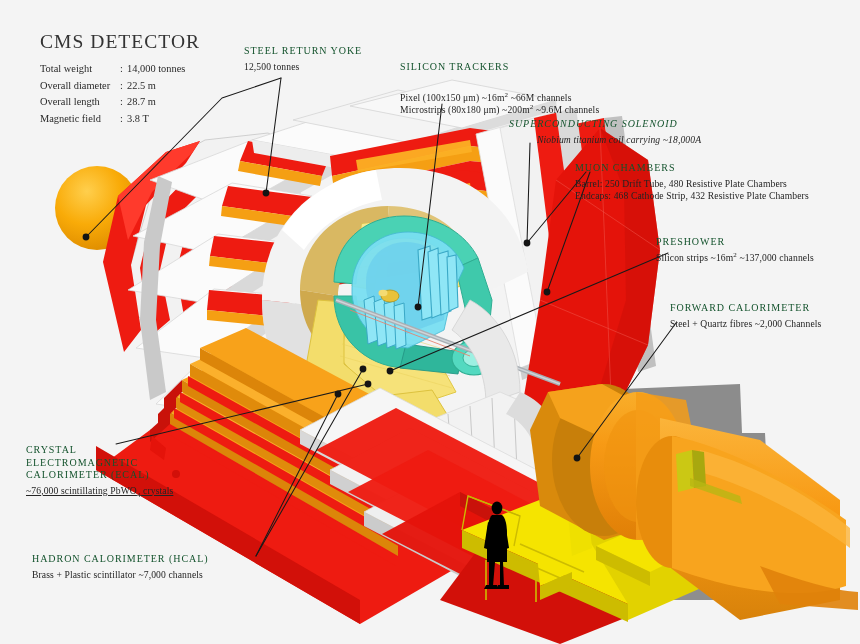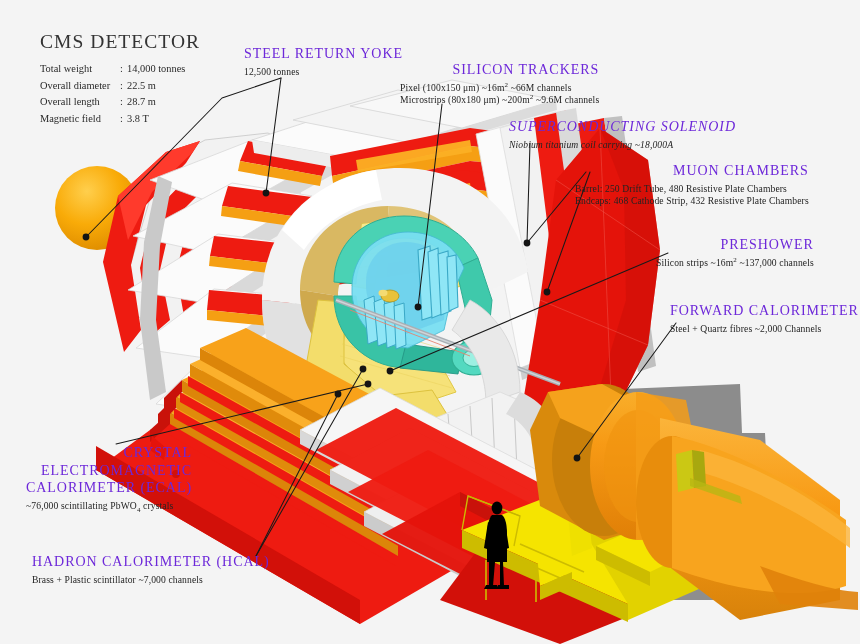--- a/index.html
+++ b/index.html
@@ -8,22 +8,22 @@
     background:#f4f4f4;
     font-family:"Liberation Serif","DejaVu Serif",serif;
     color:#2b2b2b;
     overflow:hidden;
     position:relative;
   }
   #stage{position:relative;width:860px;height:644px;}
   #art{position:absolute;left:0;top:0;width:860px;height:644px;}
   .lbl{position:absolute;}
   .h{
-    font-size:14px;letter-spacing:.95px;color:#6d28d9;
-    white-space:nowrap;line-height:1.25;text-align:right;
+    font-size:10px;letter-spacing:.95px;color:#14532d;
+    white-space:nowrap;line-height:1.25;
   }
   .sub{
     font-size:9.6px;letter-spacing:.12px;color:#242424;
     white-space:nowrap;line-height:1.32;
   }
   .sub sup{font-size:7px;vertical-align:super;line-height:0;}
   .sub sub{font-size:7px;vertical-align:sub;line-height:0;}
 
   
   #title-block{left:40px;top:31px;}
@@ -393,27 +393,27 @@
       </table>
   </div>
 
   <div class="lbl" style="left:244px;top:45px;">
     <div class="h">STEEL RETURN YOKE</div>
     <div class="sub" style="margin-top:3px;">12,500 tonnes</div>
   </div>
 
   <div class="lbl" style="left:400px;top:61px;">
     <div class="h">SILICON TRACKERS</div>
-    <div class="sub" style="margin-top:3px;"><span>Pixel (100x150 μm) ~16m</span><sup>2</sup><span> ~66M channels</span></div>
+    <div class="sub" style="margin-top:18px;"><span>Pixel (100x150 μm) ~16m</span><sup>2</sup><span> ~66M channels</span></div>
     <div class="sub"><span>Microstrips (80x180 μm) ~200m</span><sup>2</sup><span> ~9.6M channels</span></div>
   </div>
 
   <div class="lbl" style="left:509px;top:118px;font-style:italic;">
     <div class="h">SUPERCONDUCTING SOLENOID</div>
-    <div class="sub" style="margin-top:3px;">Niobium titanium coil carrying ~18,000A</div>
+    <div class="sub" style="margin-top:3px;margin-left:28px;">Niobium titanium coil carrying ~18,000A</div>
   </div>
 
   <div class="lbl" style="left:575px;top:162px;">
     <div class="h">MUON CHAMBERS</div>
     <div class="sub" style="margin-top:3px;">Barrel: 250 Drift Tube, 480 Resistive Plate Chambers</div>
     <div class="sub">Endcaps: 468 Cathode Strip, 432 Resistive Plate Chambers</div>
   </div>
 
   <div class="lbl" style="left:656px;top:236px;">
     <div class="h">PRESHOWER</div>
@@ -422,21 +422,21 @@
 
   <div class="lbl" style="left:670px;top:302px;">
     <div class="h">FORWARD CALORIMETER</div>
     <div class="sub" style="margin-top:3px;">Steel + Quartz fibres ~2,000 Channels</div>
   </div>
 
   <div class="lbl" style="left:26px;top:444px;">
     <div class="h">CRYSTAL</div>
     <div class="h">ELECTROMAGNETIC</div>
     <div class="h">CALORIMETER (ECAL)</div>
-    <div class="sub" style="margin-top:3px;"><span>~76,000 scintillating PbWO</span><sub>4</sub><span> crystals</span></div>
+    <div class="sub" style="margin-top:3px;text-decoration:underline;"><span>~76,000 scintillating PbWO</span><sub>4</sub><span> crystals</span></div>
   </div>
 
   <div class="lbl" style="left:32px;top:553px;">
     <div class="h">HADRON CALORIMETER (HCAL)</div>
     <div class="sub" style="margin-top:3px;">Brass + Plastic scintillator ~7,000 channels</div>
   </div>
 
 </div>
 
 </body></html>

